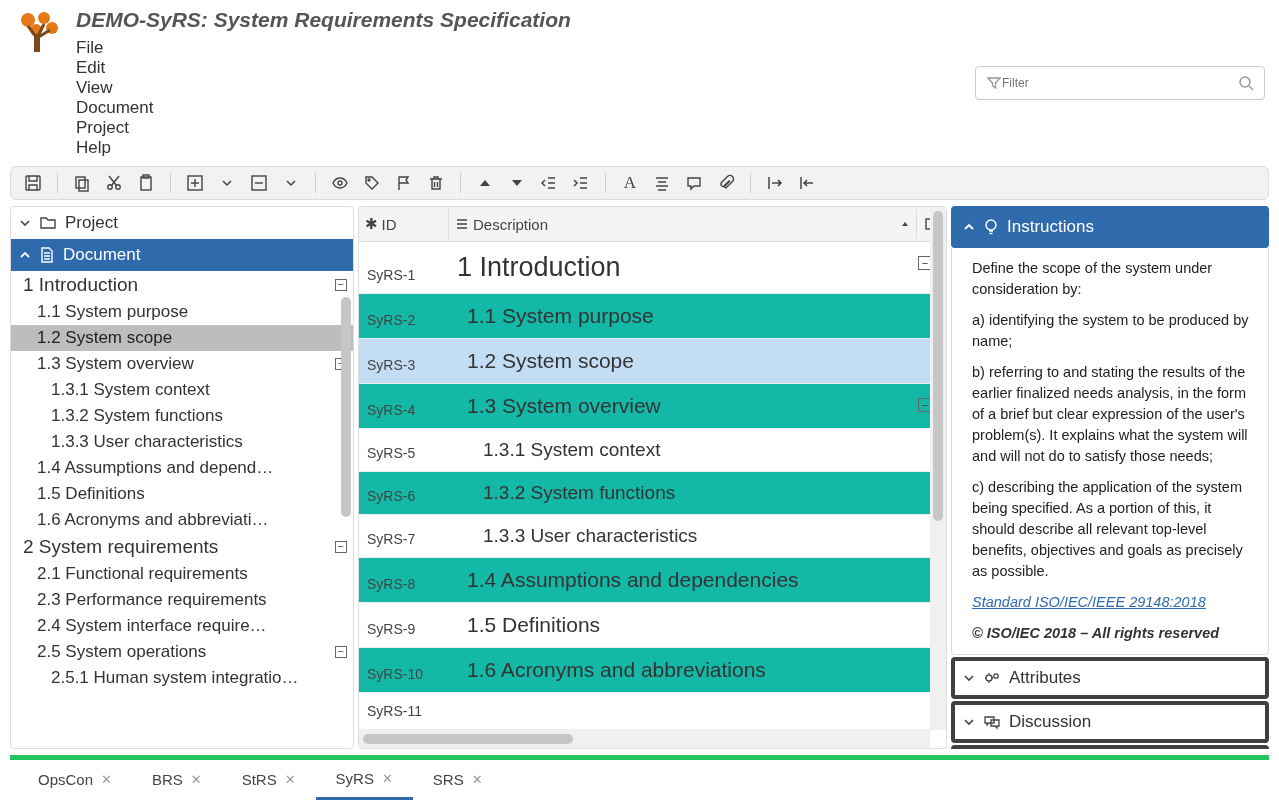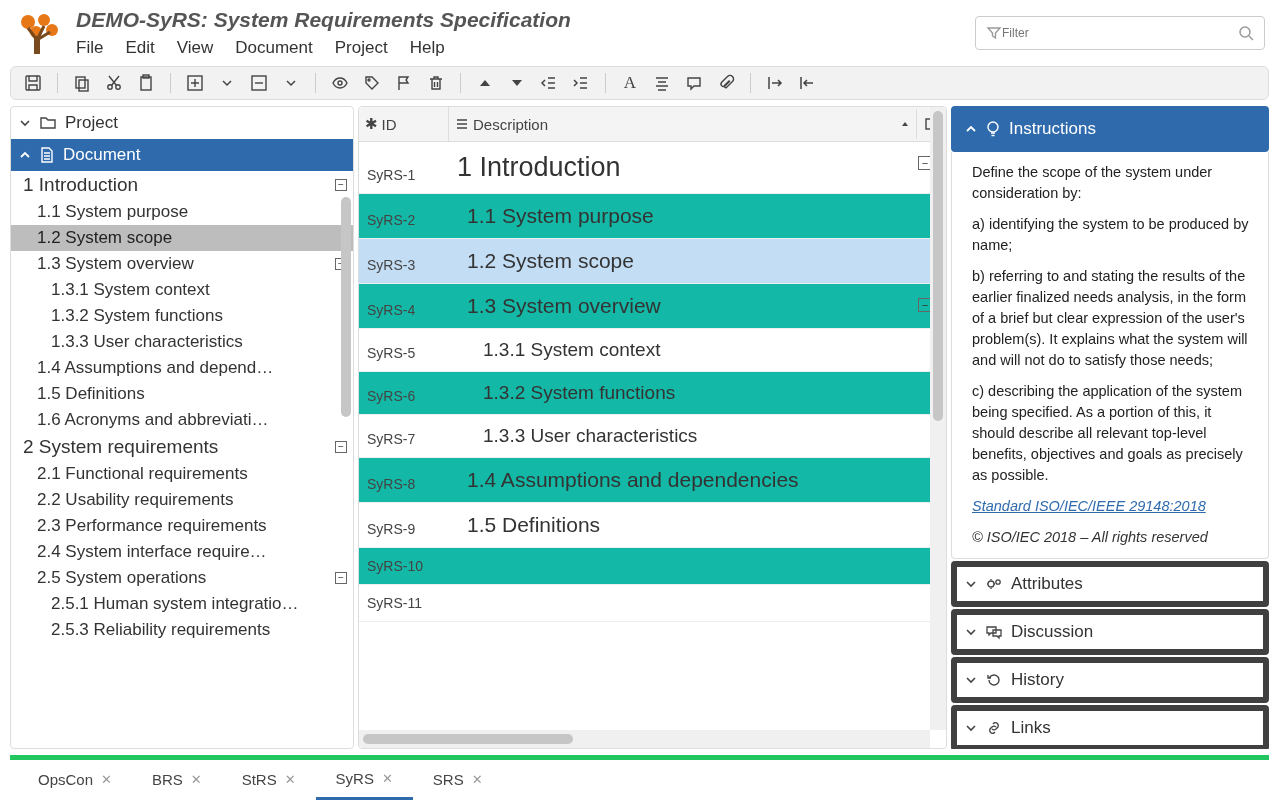--- a/index.html
+++ b/index.html
@@ -1,21 +1,21 @@
 <!DOCTYPE html>
 <html><head>
 <meta charset="utf-8">
 <style>
 * { box-sizing: border-box; margin: 0; padding: 0; font-family: "Segoe UI", Arial, sans-serif; }
 body { width: 1279px; height: 803px; background: #fff; color: #333; font-size: 14px; overflow: hidden; display: flex; flex-direction: column; }
-.header { display: flex; align-items: flex-end; padding: 8px 14px 6px; gap: 14px; }
+.header { display: flex; align-items: flex-start; padding: 8px 14px 6px; gap: 14px; }
 .logo { width: 48px; height: 48px; flex-shrink: 0; }
 .header-main { flex: 1; display: flex; flex-direction: column; gap: 6px; }
 .title { font-size: 21px; font-weight: 700; font-style: italic; color: #555; }
-.menubar { display: flex; gap: 22px; font-size: 17px; color: #333; }
+.menubar { display: flex; font-size: 17px; color: #333; flex-direction: column; }
 .menu-item { cursor: pointer; }
 .filter-wrap { display: flex; align-items: center; border: 1px solid #ccc; border-radius: 4px; padding: 4px 10px; width: 290px; height: 34px; align-self: center; }
 .filter-wrap input { border: none; outline: none; flex: 1; font-size: 12px; color: #888; background: transparent; }
 .toolbar { background: #f2f2f2; border: 1px solid #ddd; border-radius: 6px; margin: 2px 10px 6px; padding: 6px 12px; display: flex; align-items: center; gap: 12px; }
 .tb-sep { width: 1px; height: 20px; background: #ccc; margin: 0 2px; }
 .tb-icon { width: 20px; height: 20px; color: #444; display: flex; align-items: center; justify-content: center; cursor: pointer; }
 .main { flex: 1; display: flex; overflow: hidden; margin: 0 10px 6px; gap: 4px; }
 .left-panel { width: 344px; display: flex; flex-direction: column; border: 1px solid #ddd; border-radius: 4px; overflow: hidden; }
 .panel-header { display: flex; align-items: center; gap: 8px; padding: 6px 8px; font-size: 17px; cursor: pointer; }
 .panel-header.blue { background: #2f6aad; color: #fff; }
@@ -46,26 +46,26 @@
 .grid-row .expand-box { margin-left: auto; width: 14px; height: 14px; border: 1px solid #666; display: flex; align-items: center; justify-content: center; font-size: 11px; margin-right: 6px; margin-top: 4px; }
 .center-scroll-v { position: absolute; right: 0; top: 0; bottom: 18px; width: 16px; background: #f0f0f0; }
 .center-scroll-v .thumb { position: absolute; left: 3px; top: 4px; width: 10px; height: 310px; background: #c6c6c6; border-radius: 5px; }
 .center-scroll-h { position: absolute; left: 0; right: 16px; bottom: 0; height: 18px; background: #f0f0f0; }
 .center-scroll-h .thumb { position: absolute; top: 4px; left: 4px; height: 10px; width: 210px; background: #c6c6c6; border-radius: 5px; }
 .tabs { display: flex; border-top: 5px solid #22c55e; background: #fff; padding: 0 8px; margin: 0 10px 4px; }
 .tab { display: flex; align-items: center; gap: 8px; padding: 10px 20px; font-size: 15px; color: #444; cursor: pointer; }
 .tab.active { border-bottom: 3px solid #2f6aad; margin-bottom: -1px; }
 .tab .close { color: #999; font-size: 13px; }
 .right-panel { width: 318px; display: flex; flex-direction: column; gap: 2px; }
-.r-section-head { display: flex; align-items: center; gap: 8px; background: #fff; padding: 7px 8px; font-size: 17px; border: 6px solid #404040; border-radius: 4px; cursor: pointer; }
+.r-section-head { display: flex; align-items: center; gap: 8px; background: #fff; padding: 7px 8px; font-size: 17px; border: 4px solid #404040; border-radius: 4px; cursor: pointer; }
 .r-section-head.blue { background: #2f6aad; color: #fff; border-color: #2f6aad; }
 .r-body { border: 1px solid #ddd; border-top: none; padding: 10px 12px; font-size: 14.5px; line-height: 1.45; color: #222; border-radius: 0 0 4px 4px; }
 .r-body p { margin-bottom: 10px; margin-left: 8px; }
 .r-body a { color: #2f6aad; font-style: italic; text-decoration: underline; }
-.r-body .copyright { font-style: italic; color: #333; margin-top: 4px; margin-bottom: 0; }
+.r-body .copyright { font-style: italic; color: #333; margin-top: 4px; margin-bottom: 0; font-weight: bold; }
 svg { display: block; }
 </style>
 </head>
 <body>
 
 <div class="header">
   <div class="logo">
     <svg viewBox="0 0 48 48">
         <circle cx="14" cy="12" r="7" fill="#e67817"></circle>
         <circle cx="30" cy="10" r="6" fill="#e67817"></circle>
@@ -290,37 +290,31 @@
             <span class="lbl">1.6 Acronyms and abbreviati…</span>
           </div>
           <div class="tree-row l1">
             <span class="lbl">2 System requirements</span>
             <span class="collapse-box">−</span>
           </div>
           <div class="tree-row l2">
             <span class="lbl">2.1 Functional requirements</span>
           </div>
           <div class="tree-row l2">
-            <span class="lbl">2.2 Usability requirements</span>
-          </div>
-          <div class="tree-row l2">
             <span class="lbl">2.3 Performance requirements</span>
           </div>
           <div class="tree-row l2">
             <span class="lbl">2.4 System interface require…</span>
           </div>
           <div class="tree-row l2">
             <span class="lbl">2.5 System operations</span>
             <span class="collapse-box">−</span>
           </div>
           <div class="tree-row l3">
             <span class="lbl">2.5.1 Human system integratio…</span>
-          </div>
-          <div class="tree-row l3">
-            <span class="lbl">2.5.3 Reliability requirements</span>
           </div>
         </div>
       <div class="tree-scroll-thumb"></div>
     </div>
   </div>
 
   <div class="center-panel">
     <div class="grid-head">
       <div class="col-id">
         <span>✱</span>
@@ -398,20 +392,23 @@
           </div>
         </div>
         <div class="grid-row">
           <div class="c-id">SyRS-9</div>
           <div class="c-desc h2">
             <span>1.5 Definitions</span>
           </div>
         </div>
         <div class="grid-row alt">
           <div class="c-id">SyRS-10</div>
+          <div class="c-desc h2">
+            <span>1.6 Acronyms and abbreviations</span>
+          </div>
         </div>
         <div class="grid-row">
           <div class="c-id">SyRS-11</div>
           <div class="c-desc h1">
             <span></span>
           </div>
         </div>
       </div>
     <div class="center-scroll-v">
         <div class="thumb"></div>

